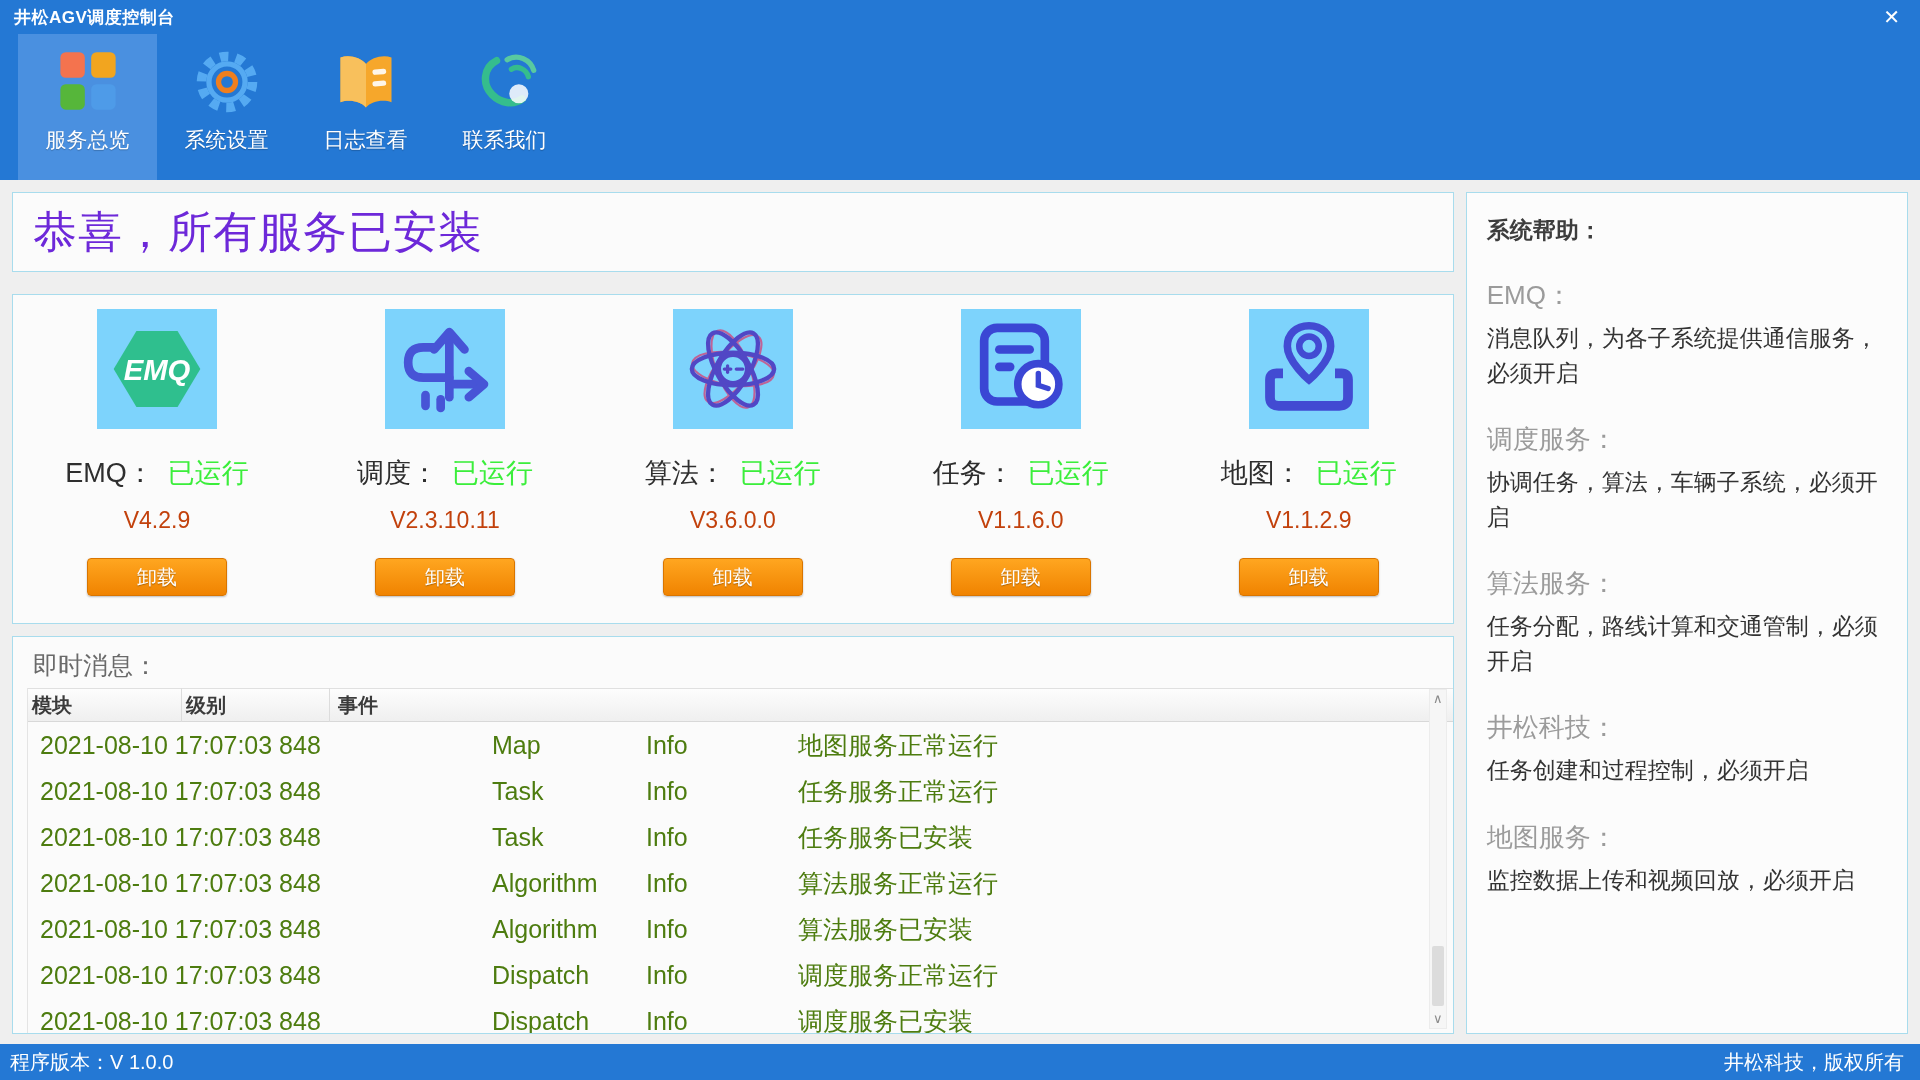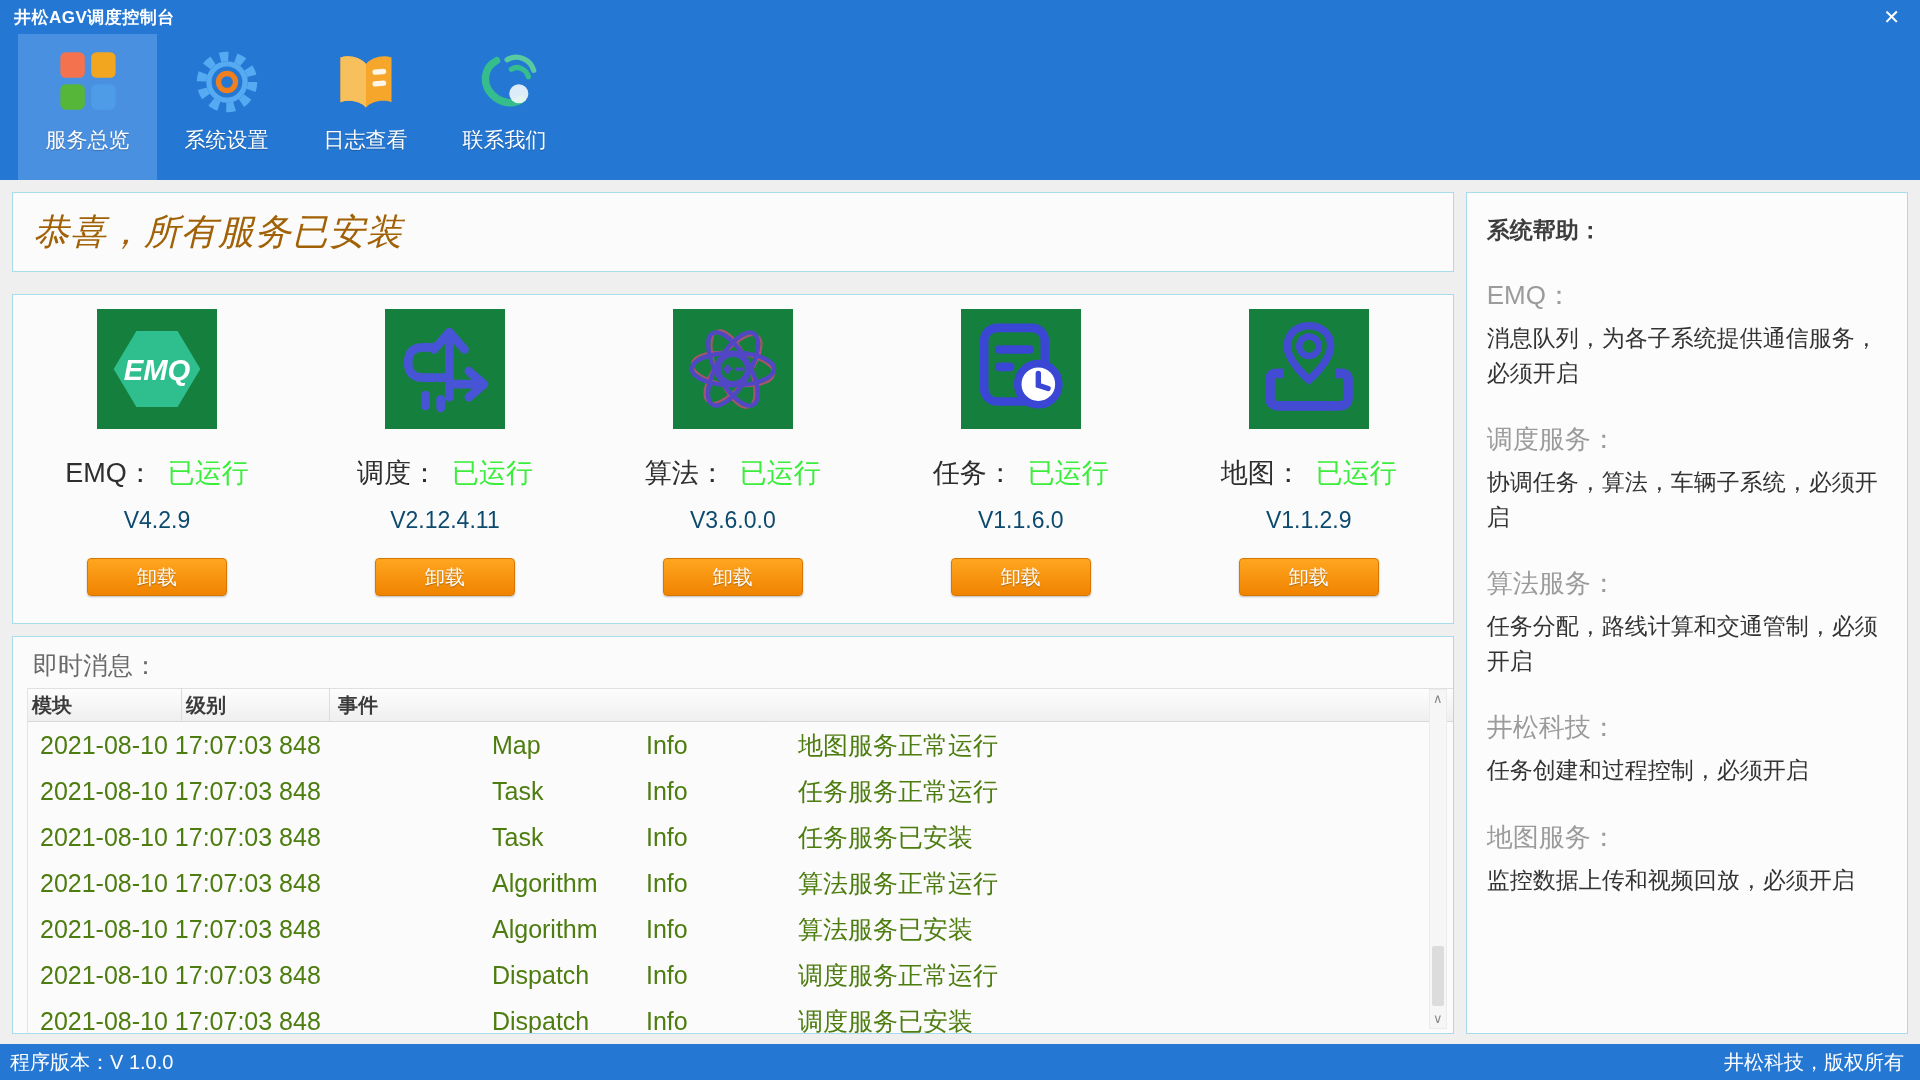--- a/index.html
+++ b/index.html
@@ -22,31 +22,31 @@
   .nav-label { margin-top:8px; color:#ffffff; font-size:21px; font-weight:normal;
     text-shadow:0 1px 1px rgba(0,0,0,0.25); }
 
   
   .workspace { flex:1 1 auto; display:flex; gap:12px; padding:12px 12px 10px 12px;
     background:#efefef; min-height:0; }
   .main-col { width:1444px; display:flex; flex-direction:column; min-height:0; }
   .panel { background:#fbfbfb; border:1px solid #a8dced; }
 
   .banner { height:80px; flex:0 0 auto; display:flex; align-items:center; padding-left:20px; }
-  .banner span { font-size:36px; color:#a16207; letter-spacing:1px;font-style:italic; }
+  .banner span { font-size:44px; color:#6d28d9; letter-spacing:1px; }
 
   
   .services { height:330px; flex:0 0 auto; margin-top:22px; display:flex; padding-top:14px; }
   .service-card { flex:1; display:flex; flex-direction:column; align-items:center; }
-  .icon-tile { width:120px; height:120px; background:#15803d; display:flex;
+  .icon-tile { width:120px; height:120px; background:#7dd3fc; display:flex;
     align-items:center; justify-content:center; }
   .svc-status { margin-top:26px; font-size:27px; }
   .svc-name { color:#2e2e2e; }
   .svc-run { color:#3bee3b; margin-left:14px; }
-  .svc-version { margin-top:16px; font-size:23px; color:#0c4a6e; }
+  .svc-version { margin-top:16px; font-size:23px; color:#c2410c; }
   .uninstall { margin-top:24px; width:140px; height:38px; border:1px solid #d97500;
     border-radius:4px; background:linear-gradient(#ffa620,#f08300); color:#ffffff;
     font-size:20px; font-family:"Liberation Sans", sans-serif; cursor:pointer;
     box-shadow:0 1px 2px rgba(0,0,0,0.25); text-shadow:0 1px 1px rgba(0,0,0,0.3); }
 
   
   .messages { flex:1 1 auto; margin-top:12px; position:relative; min-height:0; overflow:hidden; }
   .msg-title { font-size:25px; color:#6a6a6a; padding:12px 0 6px 20px; }
   .msg-table { margin-left:14px; border-left:1px solid #e4e4e4; }
   .thead { display:flex; height:34px; align-items:center;
@@ -169,21 +169,21 @@
                 <path d="M52 62 H80"></path>
                 <path d="M70 50 L84 62 L70 74"></path>
                 <path d="M30 82 v-10"></path>
                 <path d="M44 84 v-8"></path>
               </g>
             </svg>
           </div>
           <div class="svc-status">
             <span class="svc-name">调度：</span><span class="svc-run">已运行</span>
           </div>
-          <div class="svc-version">V2.12.4.11</div>
+          <div class="svc-version">V2.3.10.11</div>
           <button class="uninstall">卸载</button>
         </div>
 
         <div class="service-card">
           <div class="icon-tile">
             <svg viewBox="0 0 96 96" width="104" height="104">
               <g fill="none" stroke="#d0487f" stroke-width="2" opacity="0.8">
                 <ellipse cx="48" cy="48" rx="38" ry="15" transform="rotate(8 48 48)"></ellipse>
                 <ellipse cx="48" cy="48" rx="38" ry="15" transform="rotate(68 48 48)"></ellipse>
                 <ellipse cx="48" cy="48" rx="38" ry="15" transform="rotate(128 48 48)"></ellipse>

